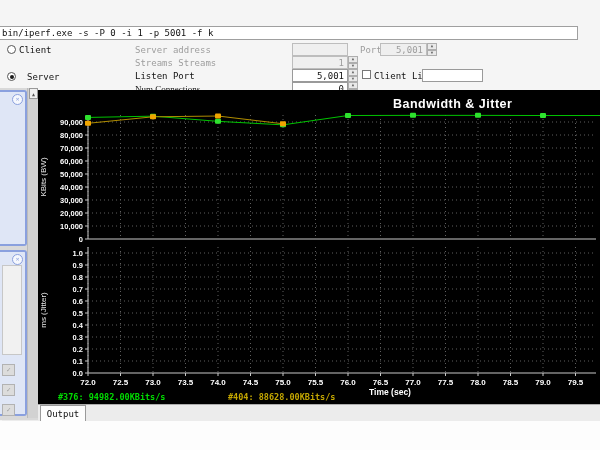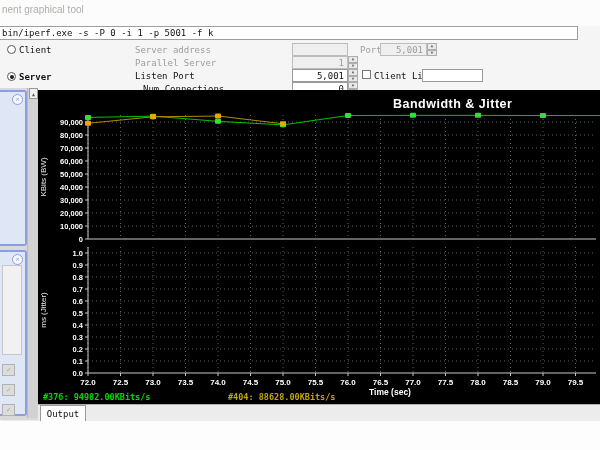--- a/index.html
+++ b/index.html
@@ -39,59 +39,56 @@
   .grip{position:absolute;left:31px;top:-3px;font:bold 7px "Liberation Sans",sans-serif;color:#555;letter-spacing:1px;}
   .tab{position:absolute;left:38px;top:0px;width:46px;height:16px;background:#fdfdfd;border:1px solid #9a9a9a;border-bottom:none;
        font-size:9px;color:#111;text-align:center;padding-top:3px;box-sizing:border-box;}
   .output-area{position:absolute;left:0;top:421px;width:600px;height:29px;background:#fdfdfd;}
 </style>
 </head>
 <body>
 
 <div class="screen">
 
-  <div class="topbar">
-    <span class="title-frag">nent graphical tool</span>
-  </div>
 
   <input class="cmd" value="bin/iperf.exe -s -P 0 -i 1 -p 5001 -f k" style="">
 
   <div class="form">
     <span class="radio" style="left:7px;top:5px;"></span>
     <span class="flabel" style="left:19px;top:5px;">Client</span>
     <span class="radio sel" style="left:7px;top:32px;"></span>
-    <span class="flabel" style="left:19px;top:32px;font-weight:bold;">Server</span>
+    <span class="flabel" style="left:27px;top:32px;">Server</span>
 
     <span class="flabel gray" style="left:135px;top:5px;">Server address</span>
     <span class="tfield dis" style="left:292px;top:3px;width:56px;"></span>
     <span class="flabel gray" style="left:360px;top:5px;">Port</span>
     <span class="tfield dis" style="left:380px;top:3px;width:47px;">5,001</span>
     <span class="spin" style="left:427px;top:3px;">
         <i>▲</i>
         <i>▼</i>
       </span>
 
-    <span class="flabel gray" style="left:135px;top:18px;">Parallel Server</span>
+    <span class="flabel gray" style="left:135px;top:18px;">Streams Streams</span>
     <span class="tfield dis" style="left:292px;top:16px;width:56px;">1</span>
     <span class="spin" style="left:348px;top:16px;">
         <i>▲</i>
         <i>▼</i>
       </span>
 
     <span class="flabel" style="left:135px;top:31px;">Listen Port</span>
     <span class="tfield" style="left:292px;top:29px;width:56px;">5,001</span>
     <span class="spin" style="left:348px;top:29px;">
         <i>▲</i>
         <i>▼</i>
       </span>
     <span class="cbox" style="left:362px;top:30px;"></span>
     <span class="flabel" style="left:374px;top:31px;">Client Limit</span>
     <span class="tfield" style="left:422px;top:29px;width:61px;"></span>
 
-    <span class="flabel" style="left:143px;top:44px;">Num Connections</span>
+    <span class="flabel" style="left:135px;top:44px;font-family:Liberation Serif, serif;">Num Connections</span>
     <span class="tfield" style="left:292px;top:42px;width:56px;">0</span>
     <span class="spin" style="left:348px;top:42px;">
         <i>▲</i>
         <i>▼</i>
       </span>
   </div>
 
   <div class="sidebar">
     <div class="panel" style="top:2px;height:156px;">
       <span class="collapse">✕</span>
@@ -251,21 +248,21 @@
         <text x="45" y="177.5" fill="#ffffff" font-size="7.5" font-family="&quot;Liberation Sans&quot;,sans-serif" font-weight="bold" text-anchor="end">0.9</text>
         <line x1="50" y1="163" x2="558" y2="163" stroke="#5f5f5f" stroke-width="1" stroke-dasharray="1,3"></line>
         <line x1="47" y1="163" x2="50" y2="163" stroke="#c8c8c8" stroke-width="1"></line>
         <text x="45" y="165.5" fill="#ffffff" font-size="7.5" font-family="&quot;Liberation Sans&quot;,sans-serif" font-weight="bold" text-anchor="end">1.0</text>
         <line x1="50" y1="157" x2="50" y2="283" stroke="#c8c8c8" stroke-width="1"></line>
         <line x1="50" y1="283" x2="558" y2="283" stroke="#c8c8c8" stroke-width="1"></line>
         <text x="8" y="220" fill="#e8e8e8" font-size="8" font-family="&quot;Liberation Sans&quot;,sans-serif" text-anchor="middle" transform="rotate(-90 8 220)">ms (Jitter)</text>
         <text x="355" y="18" fill="#ffffff" font-size="12.5" font-family="&quot;Liberation Sans&quot;,sans-serif" font-weight="bold" letter-spacing="0.5">Bandwidth &amp; Jitter</text>
         <text x="352" y="305" fill="#ffffff" font-size="8.5" font-family="&quot;Liberation Sans&quot;,sans-serif" font-weight="bold" text-anchor="middle">Time (sec)</text>
       </svg>
-    <span class="legend-item" style="left: 5px; color: rgb(0, 220, 0); text-align: center;">#376: 94982.00KBits/s</span>
+    <span class="legend-item" style="left: 20px; color: rgb(0, 220, 0); text-align: center;">#376: 94982.00KBits/s</span>
     <span class="legend-item" style="left: 190px; color: rgb(195, 166, 0);">#404: 88628.00KBits/s</span>
   </div>
 
   <div class="tabrow">
     <span class="grip">···</span>
     <span class="tab">Output</span>
   </div>
   <div class="output-area"></div>
 
 </div>

